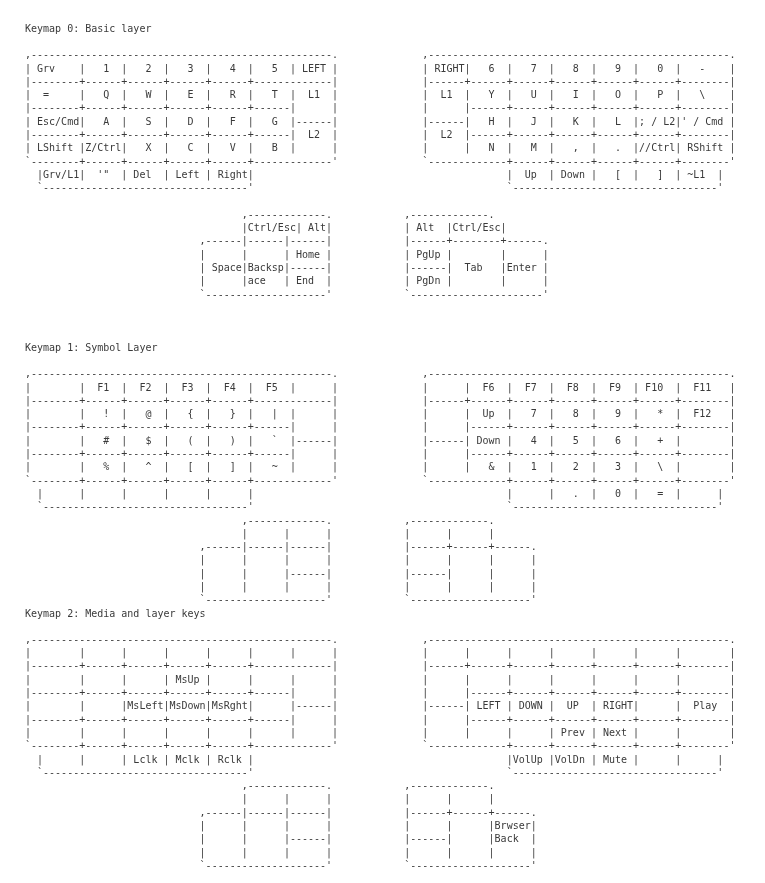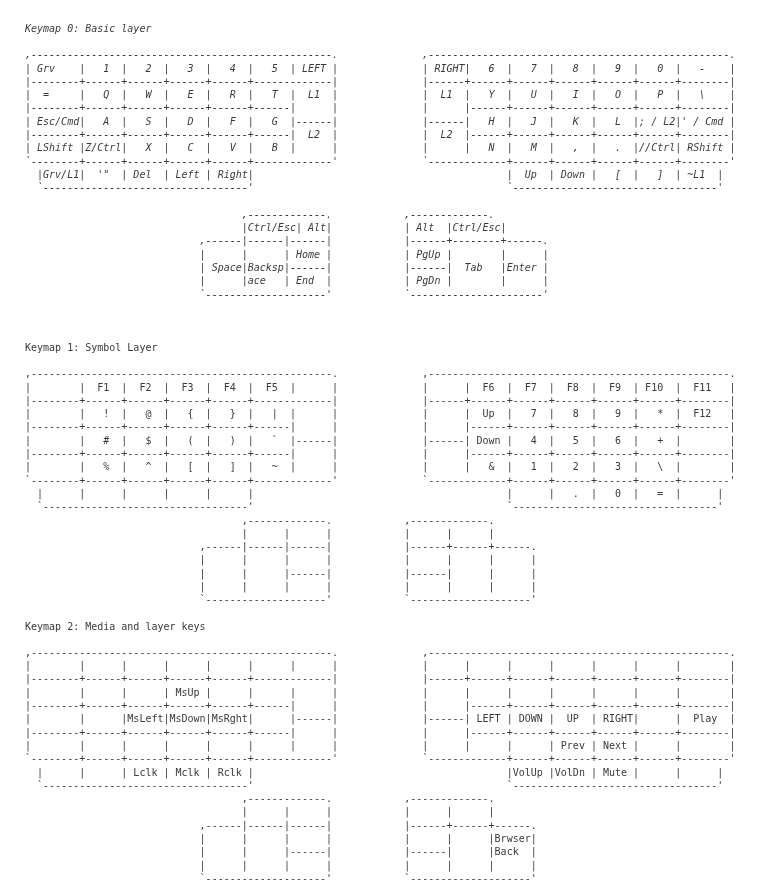--- a/index.html
+++ b/index.html
@@ -17,22 +17,22 @@
   .doc {
     font-family: "DejaVu Sans Mono", "Liberation Mono", monospace;
     font-size: 10px;
     line-height: 13.3px;
     color: #3a3a3a;
   }
   section.keymap {
     margin: 0;
     padding: 0;
   }
-  section.km0 { margin-bottom: 40px; font-style: italic; }
-  section.km1 { margin-bottom: 13px; }
+  section.km0 { margin-bottom: 40px; }
+  section.km1 { margin-bottom: 0; }
   section.km2 { margin-bottom: 0; }
   .keymap-title {
     white-space: pre;
     margin: 0 0 13px 0;
     font: inherit;
     color: inherit;
   }
   pre.keymap-ascii {
     white-space: pre;
     margin: 0;

